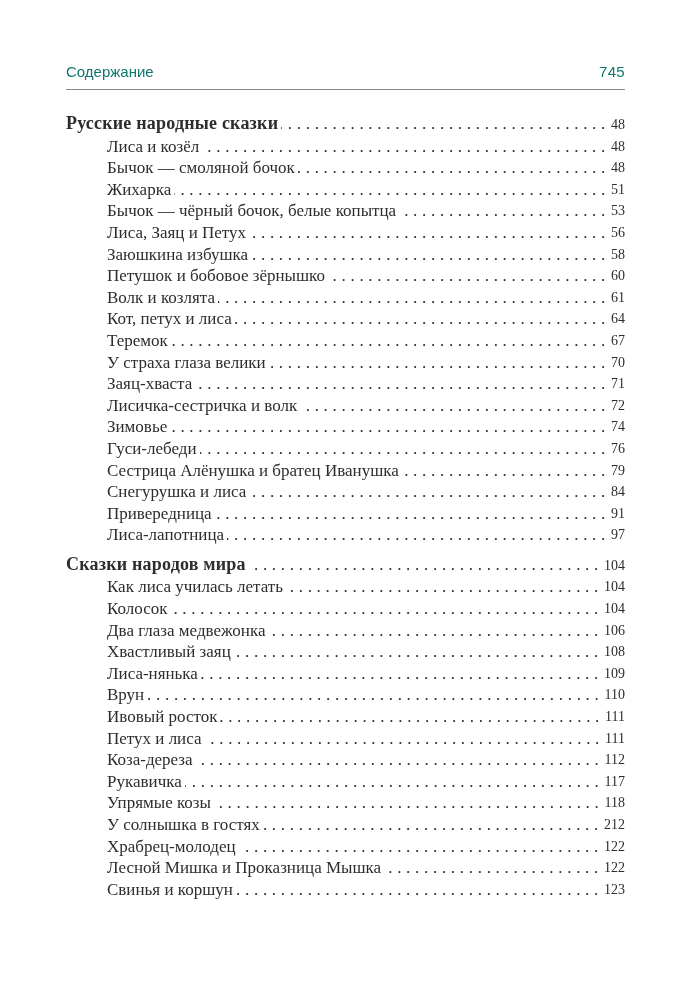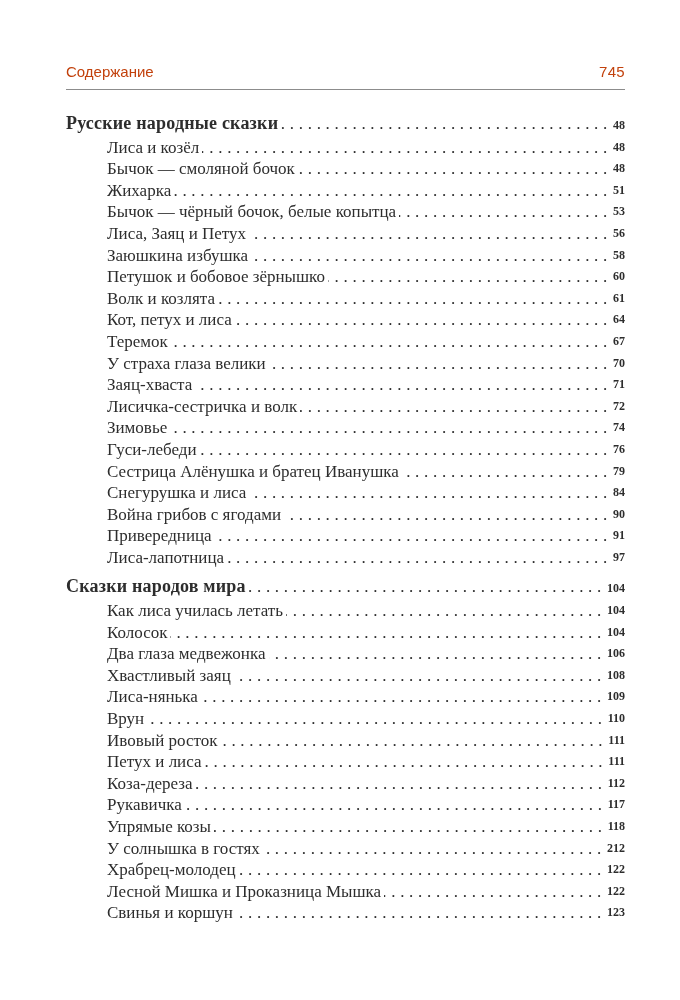--- a/index.html
+++ b/index.html
@@ -16,21 +16,21 @@
     padding: 63px 55px 0 66px;
     overflow: hidden;
   }
   
   .running-head {
     display: flex;
     justify-content: space-between;
     align-items: baseline;
     font-family: "Liberation Sans", sans-serif;
     font-size: 15px;
-    color: #c2410c;
+    color: #0f766e;
     border-bottom: 1px solid #8c8c8c;
     padding-bottom: 9px;
   }
   .running-head .folio {
     letter-spacing: 0.3px;
   }
   
   .toc {
     margin-top: 23px;
     font-family: "Liberation Serif", "DejaVu Serif", serif;
@@ -66,22 +66,22 @@
     color: #2d2d2d;
   }
   .leader::after {
     content: "....................................................................................................";
     letter-spacing: 4.7px;
     font-size: 17px;
     font-weight: normal;
   }
   .pagenum {
     flex: 0 0 auto;
-    font-weight: bold;
-    font-size: 12px;
+    font-weight: normal;
+    font-size: 14px;
   }
 </style>
 </head>
 <body>
 
 <div class="sheet">
   <div class="running-head">
     <span class="head-title">Содержание</span>
     <span class="folio">745</span>
   </div>
@@ -172,25 +172,20 @@
           <span class="title">Сестрица Алёнушка и братец Иванушка</span>
           <span class="leader"></span>
           <span class="pagenum">79</span>
         </div>
         <div class="row entry-row">
           <span class="title">Снегурушка и лиса</span>
           <span class="leader"></span>
           <span class="pagenum">84</span>
         </div>
         <div class="row entry-row">
-          <span class="title">Война грибов с ягодами</span>
-          <span class="leader"></span>
-          <span class="pagenum">90</span>
-        </div>
-        <div class="row entry-row">
           <span class="title">Привередница</span>
           <span class="leader"></span>
           <span class="pagenum">91</span>
         </div>
         <div class="row entry-row">
           <span class="title">Лиса-лапотница</span>
           <span class="leader"></span>
           <span class="pagenum">97</span>
         </div>
       </div>

